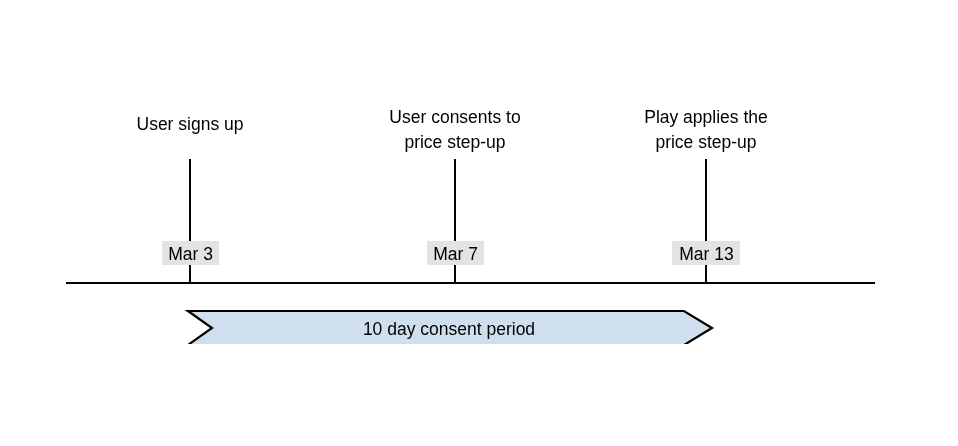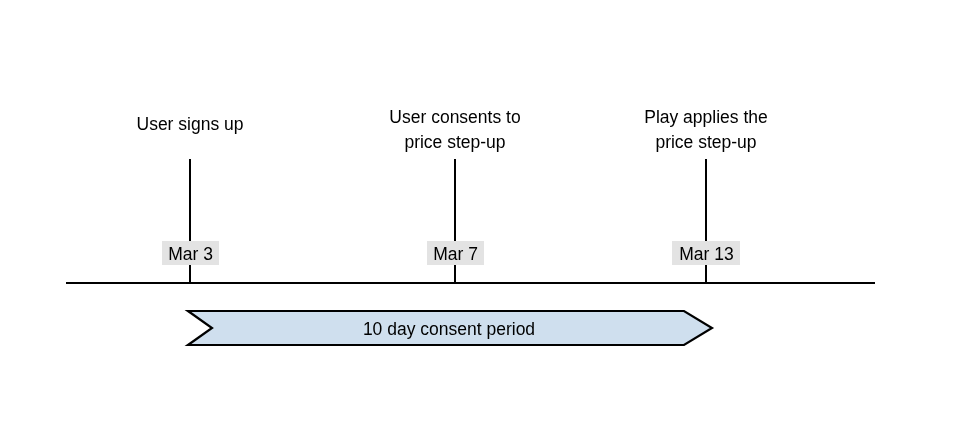--- a/index.html
+++ b/index.html
@@ -8,21 +8,21 @@
     padding: 0;
     background: #ffffff;
   }
   body {
     font-family: "Liberation Sans", sans-serif;
     color: #000000;
   }
   #diagram-root {
     position: relative;
     width: 958px;
-    height: 446px;
+    height: 344px;
     background: #ffffff;
     overflow: hidden;
   }
   #timeline-svg {
     position: absolute;
     top: 0;
     left: 0;
     width: 958px;
     height: 446px;
     display: block;

